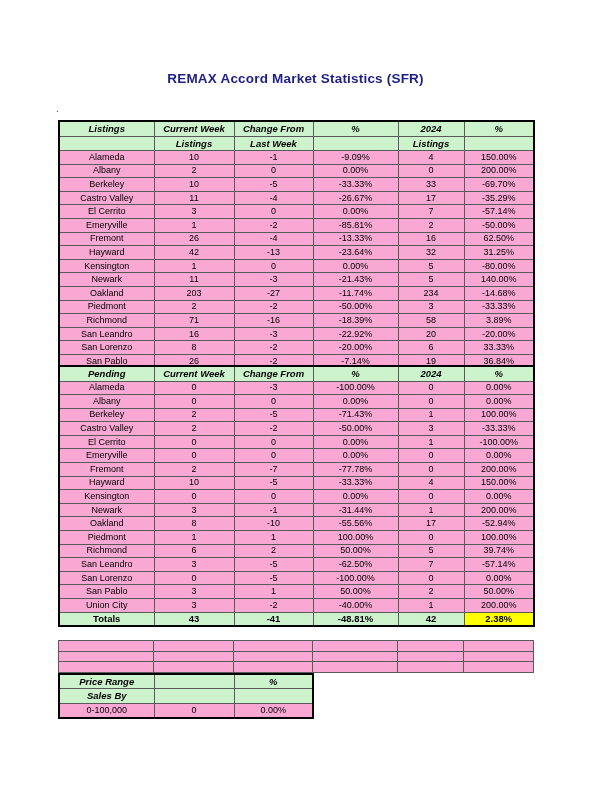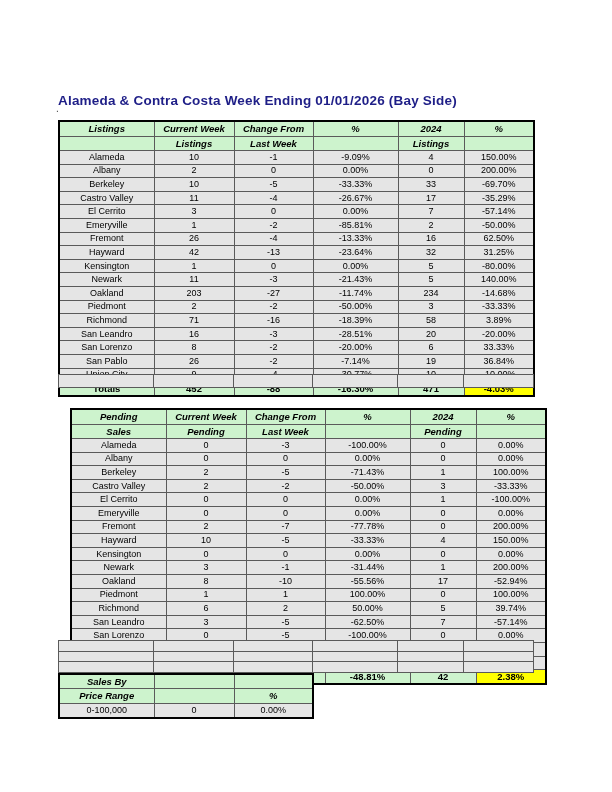--- a/index.html
+++ b/index.html
@@ -4,21 +4,21 @@
 <style>
   html,body{margin:0;padding:0;background:#ffffff;}
   body{width:612px;height:792px;font-family:"Liberation Sans",sans-serif;position:relative;overflow:hidden;}
   .page{position:absolute;left:0;top:0;width:612px;height:792px;background:#ffffff;}
 
   .title-line{position:absolute;left:58px;width:475px;font-weight:bold;font-size:13.5px;color:#1e1e87;letter-spacing:0.2px;}
   .title-1{top:71px;text-align:center;}
   .title-2{top:93px;text-align:left;width:530px;}
   .stray-dot{position:absolute;left:56px;top:103px;font-size:10px;color:#444;}
 
-  table.grid{position:absolute;left:58px;border-collapse:collapse;table-layout:fixed;background:#e5e5e5;}
+  table.grid{position:absolute;left:58px;border-collapse:collapse;table-layout:fixed;background:#f9a8d4;}
   table.grid td{border:1px solid #5a5a5a;text-align:center;vertical-align:middle;
     font-size:9px;line-height:1;padding:0;height:12.6px;color:#000;
     overflow:hidden;white-space:nowrap;}
   table.main{border:2px solid #000;}
   table.bottom{border:2px solid #000;}
 
   tr.hdr td{background:var(--green);font-weight:bold;font-style:italic;font-size:9.5px;height:13.5px;}
   td.section{color:var(--blue);font-size:12.5px;}
   tr.totals td{background:var(--green);font-weight:bold;font-size:9.5px;}
   tr.totals td.hl{background:var(--yellow);}
@@ -27,21 +27,21 @@
   table.spacer2 td{height:9.6px;}
   table.bottom td{height:13.5px;}
   table.bottom tr.hdr td{height:13.5px;}
   td.pct-blue{color:var(--blue);font-size:10px;}
 </style>
 </head>
 <body>
 
 <div class="page">
 
-  <div class="title-line title-2" style="color: rgb(30, 30, 135);">Alameda &amp; Contra Costa Week Ending 01/01/2026 (Bay Side)</div>
+  <div class="title-line title-1" style="color: rgb(30, 30, 135);">REMAX Accord Market Statistics (SFR)</div>
   <div class="stray-dot">.</div>
 
   <table class="grid main" style="top:120px;">
     <colgroup>
       <col style="width:95px">
         <col style="width:80px">
         <col style="width:79px">
       <col style="width:85px">
         <col style="width:66px">
         <col style="width:70px">
@@ -166,21 +166,21 @@
           <td>71</td>
           <td>-16</td>
           <td>-18.39%</td>
           <td>58</td>
           <td>3.89%</td>
         </tr>
         <tr>
           <td>San Leandro</td>
           <td>16</td>
           <td>-3</td>
-          <td>-28.51%</td>
+          <td>-22.92%</td>
           <td>20</td>
           <td>-20.00%</td>
         </tr>
         <tr>
           <td>San Lorenzo</td>
           <td>8</td>
           <td>-2</td>
           <td>-20.00%</td>
           <td>6</td>
           <td>33.33%</td>
@@ -228,45 +228,37 @@
         <td></td>
           <td></td>
         <td></td>
           <td></td>
         <td></td>
           <td></td>
       </tr>
     </tbody>
   </table>
 
-  <table class="grid main" style="top:408px;margin-left:12px;">
+  <table class="grid main" style="top:365px;">
     <colgroup>
       <col style="width:95px">
         <col style="width:80px">
         <col style="width:79px">
       <col style="width:85px">
         <col style="width:66px">
         <col style="width:70px">
     </colgroup>
     <tbody>
       <tr class="hdr">
         <td class="section">Pending</td>
         <td>Current Week</td>
         <td>Change From</td>
         <td>%</td>
         <td>2024</td>
         <td>%</td>
-      </tr>
-      <tr class="hdr">
-        <td class="section">Sales</td>
-        <td>Pending</td>
-        <td>Last Week</td>
-        <td></td>
-        <td>Pending</td>
-        <td></td>
       </tr>
     </tbody>
     <tbody>
         <tr>
           <td>Alameda</td>
           <td>0</td>
           <td>-3</td>
           <td>-100.00%</td>
           <td>0</td>
           <td>0.00%</td>
@@ -450,28 +442,28 @@
   </table>
 
   <table class="grid bottom" style="top:672.6px;">
     <colgroup>
       <col style="width:95px">
         <col style="width:80px">
         <col style="width:79px">
     </colgroup>
     <tbody>
       <tr class="hdr">
+        <td class="section">Price Range</td>
+        <td></td>
+        <td class="pct-blue">%</td>
+      </tr>
+      <tr class="hdr">
         <td class="section">Sales By</td>
         <td></td>
         <td></td>
-      </tr>
-      <tr class="hdr">
-        <td class="section">Price Range</td>
-        <td></td>
-        <td class="pct-blue">%</td>
       </tr>
     </tbody>
     <tbody>
         <tr>
           <td>0-100,000</td>
           <td>0</td>
           <td>0.00%</td>
         </tr>
       </tbody>
   </table>

